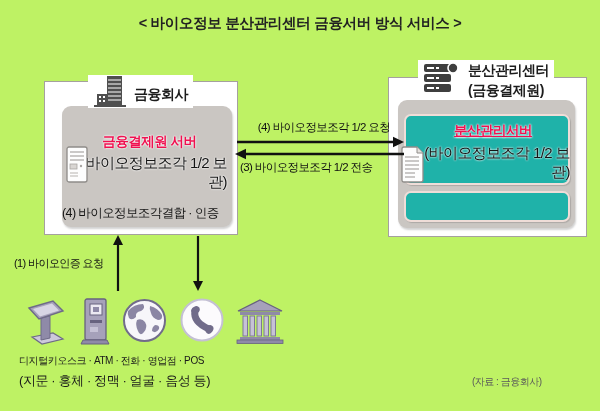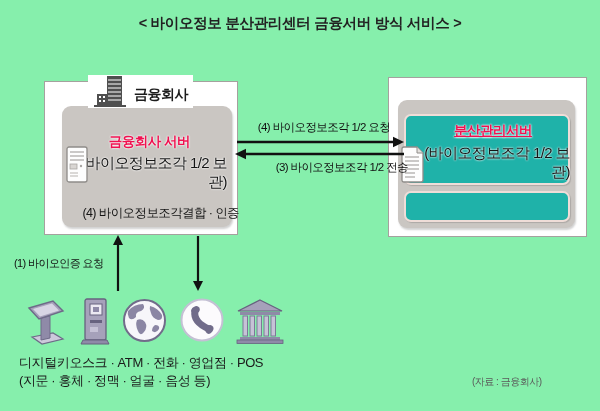--- a/index.html
+++ b/index.html
@@ -1,41 +1,41 @@
 <!DOCTYPE html>
 <html><head>
 <meta charset="utf-8">
 <style>
   html,body{margin:0;padding:0;background:#fff;}
   #canvas{
-    position:relative;width:600px;height:411px;background:#86efac;overflow:hidden;
+    position:relative;width:600px;height:411px;background:#bef264;overflow:hidden;
     font-family:"Liberation Sans","DejaVu Sans",sans-serif;color:#1a1a1a;
   }
   .abs{position:absolute;}
   .title{
     left:0;top:14;width:600px;text-align:center;
     font-size:14.5px;font-weight:bold;color:#222;letter-spacing:-0.3px;top:14px;
   }
   .outer-box{border:1px solid #a5a19e;background:#fff;}
   .group-header{display:flex;align-items:flex-start;background:#ffffff;padding:0 5px;z-index:3;}
   .group-label{font-size:14px;font-weight:bold;color:#1c1c1c;letter-spacing:-0.5px;line-height:20px;}
   .inner-gray{background:#cac6c2;border-radius:9px;box-shadow:1px 2px 2px rgba(0,0,0,0.18);}
   .teal-box{background:#1fb2a9;border:2px solid #efddd8;border-radius:7px;box-shadow:1px 1px 1px rgba(0,0,0,0.15);}
   .red-title{
     font-size:13.5px;font-weight:bold;color:#ef1150;letter-spacing:-0.5px;text-align:center;
     text-shadow:0 0 2px #fff,0 0 2px #fff;
   }
   .note-text{
     font-size:15px;color:#141414;letter-spacing:-0.6px;text-align:right;
     text-shadow:0 0 2px rgba(255,255,255,0.9),0 0 2px rgba(255,255,255,0.9);
   }
-  .step-text{font-size:12.5px;color:#141414;letter-spacing:-0.6px;text-align:right;padding-left:7px;}
+  .step-text{font-size:12.5px;color:#141414;letter-spacing:-0.6px;text-align:left;}
   .flow-label{font-size:11.5px;color:#111;letter-spacing:-0.6px;white-space:nowrap;}
   .vflow-label{font-size:11px;color:#111;letter-spacing:-0.6px;white-space:nowrap;}
-  .channel-line1{font-size:13px;color:#1a1a1a;letter-spacing:-0.4px;white-space:nowrap;}
+  .channel-line1{font-size:10px;color:#1a1a1a;letter-spacing:-0.4px;white-space:nowrap;}
   .channel-line2{font-size:13px;color:#1a1a1a;letter-spacing:-0.4px;white-space:nowrap;}
   .source-note{font-size:10px;color:#5a5a5a;letter-spacing:-0.5px;}
   svg{display:block;}
 </style>
 </head>
 <body>
 
 <div id="canvas">
 
   <div class="abs title">&lt; 바이오정보 분산관리센터 금융서버 방식 서비스 &gt;</div>
@@ -60,21 +60,21 @@
         <rect x="6" y="25" width="2" height="2" fill="#fff"></rect>
           <rect x="10" y="25" width="2" height="2" fill="#fff"></rect>
         <line x1="1" y1="31" x2="33" y2="31" stroke="#4f4f4f" stroke-width="2"></line>
       </svg>
     </span>
     <span class="group-label" style="margin-top:9px;">금융회사</span>
   </div>
 
   <div class="abs inner-gray" style="left:62px;top:106px;width:170px;height:121px;"></div>
 
-  <div class="abs red-title" style="left:72px;top:133px;width:155px;">금융회사 서버</div>
+  <div class="abs red-title" style="left:72px;top:133px;width:155px;">금융결제원 서버</div>
 
   <div class="abs note-text" style="left:72px;top:154px;width:155px;">(바이오정보조각 1/2 보관)</div>
 
   <div class="abs step-text" style="left:62px;top:205px;width:170px;">(4) 바이오정보조각결합 · 인증</div>
 
   <span class="abs" style="left:66px;top:146px;">
     <svg width="22" height="37" viewBox="0 0 22 37">
       <rect x="1" y="1" width="20" height="35" rx="2" fill="#fdfdfd" stroke="#8f8c89" stroke-width="1.3"></rect>
       <g stroke="#a9a6a3" stroke-width="1.2">
         <line x1="4" y1="6" x2="18" y2="6"></line>
@@ -83,20 +83,42 @@
       </g>
       <rect x="4" y="18" width="7" height="5" fill="#d9d6d3" stroke="#a9a6a3" stroke-width="0.8"></rect>
       <circle cx="15" cy="20" r="1.2" fill="#a9a6a3"></circle>
       <line x1="4" y1="27" x2="12" y2="27" stroke="#c3c0bd" stroke-width="1.2"></line>
       <line x1="4" y1="30" x2="12" y2="30" stroke="#c3c0bd" stroke-width="1.2"></line>
     </svg>
   </span>
 
   <div class="abs outer-box" style="left:388px;top:77px;width:197px;height:158px;"></div>
 
+  <div class="abs group-header" style="left:418px;top:60px;">
+    <span style="margin-right:9px;margin-top:2px;">
+      <svg width="36" height="33" viewBox="0 0 36 33">
+        <rect x="1" y="2" width="27" height="8" rx="2" fill="#3f3f3f"></rect>
+        <rect x="1" y="12" width="27" height="8" rx="2" fill="#3f3f3f"></rect>
+        <rect x="1" y="22" width="27" height="8" rx="2" fill="#3f3f3f"></rect>
+        <g fill="#ffffff">
+          <rect x="4" y="5" width="7" height="2"></rect>
+            <rect x="13" y="5" width="3" height="2"></rect>
+          <rect x="4" y="15" width="7" height="2"></rect>
+            <rect x="13" y="15" width="3" height="2"></rect>
+          <rect x="4" y="25" width="7" height="2"></rect>
+            <rect x="13" y="25" width="3" height="2"></rect>
+        </g>
+        <circle cx="30" cy="6" r="5" fill="#3f3f3f" stroke="#ffffff" stroke-width="1.6"></circle>
+      </svg>
+    </span>
+    <span style="display:inline-block;">
+      <span class="group-label" style="display:block;">분산관리센터</span>
+      <span class="group-label" style="display:block;">(금융결제원)</span>
+    </span>
+  </div>
 
   <div class="abs inner-gray" style="left:398px;top:100px;width:177px;height:128px;"></div>
 
   <div class="abs teal-box" style="left:404px;top:114px;width:162px;height:67px;"></div>
 
   <div class="abs red-title" style="left:418px;top:122px;width:150px;text-decoration:underline;">분산관리서버</div>
 
   <div class="abs note-text" style="left:414px;top:144px;width:156px;">(바이오정보조각 1/2 보관)</div>
 
   <div class="abs teal-box" style="left:404px;top:191px;width:162px;height:27px;"></div>
@@ -126,21 +148,21 @@
     <polygon points="235,154 246,148.7 246,159.3" fill="#111"></polygon>
 
     <line x1="118" y1="291" x2="118" y2="243" stroke="#111" stroke-width="2.2"></line>
     <polygon points="118,235 113,245 123,245" fill="#111"></polygon>
 
     <line x1="198" y1="236" x2="198" y2="283" stroke="#111" stroke-width="2.2"></line>
     <polygon points="198,291 193,281 203,281" fill="#111"></polygon>
   </svg>
 
   <div class="abs flow-label" style="left:240px;top:120px;width:168px;text-align:center;">(4) 바이오정보조각 1/2 요청</div>
-  <div class="abs flow-label" style="left:240px;top:160px;width:168px;text-align:right;">(3) 바이오정보조각 1/2 전송</div>
+  <div class="abs flow-label" style="left:240px;top:160px;width:168px;text-align:left;">(3) 바이오정보조각 1/2 전송</div>
   <div class="abs vflow-label" style="left:14px;top:256px;">(1) 바이오인증 요청</div>
 
   <span class="abs" style="left:22px;top:299px;">
     <svg width="46" height="46" viewBox="0 0 46 46">
       <polygon points="10,38 31,34 41,40 20,45" fill="#cdc9db" stroke="#6e6a88" stroke-width="1.2"></polygon>
       <polygon points="19,19 28,17 28,39 19,41" fill="#8f8aa8" stroke="#6e6a88" stroke-width="1"></polygon>
       <polygon points="7,9 31,2 41,12 17,20" fill="#a6a1ba" stroke="#6e6a88" stroke-width="1.4"></polygon>
       <polygon points="11,10 30,4.5 37,11.5 18,17.5" fill="#d8d5e4"></polygon>
     </svg>
   </span>

